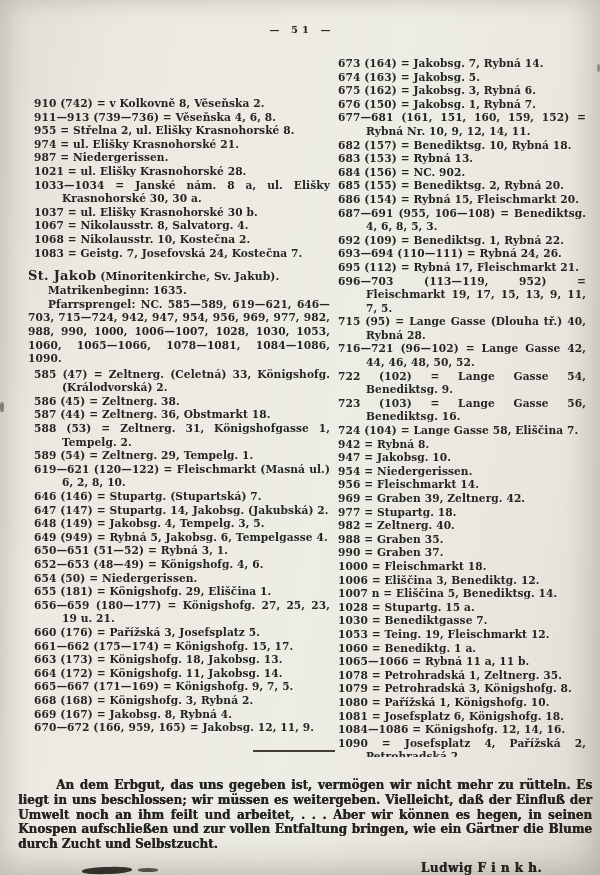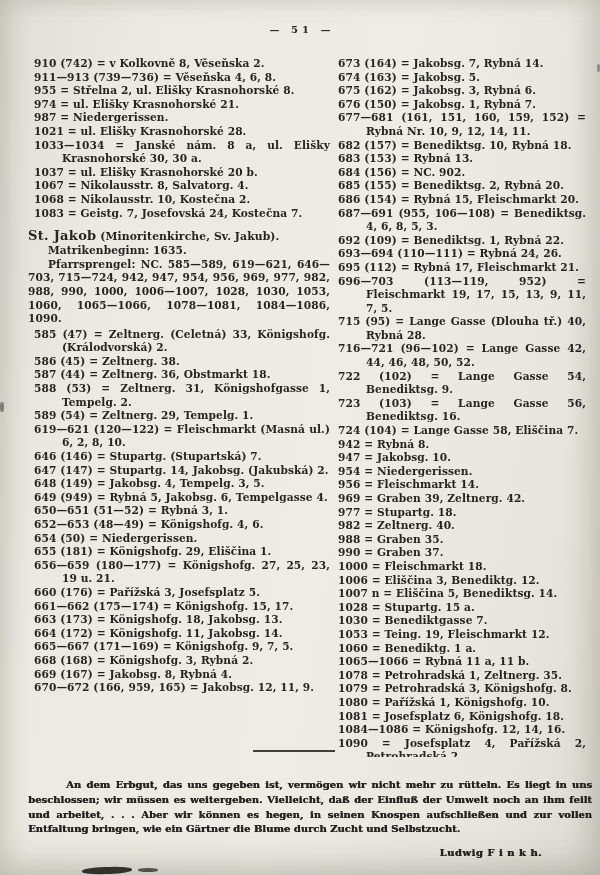--- a/index.html
+++ b/index.html
@@ -19,21 +19,21 @@
   .page-number {
     text-align:center;
     font-weight:700;
     font-size:10px;
     letter-spacing:4px;
     margin-top:8px;
     margin-bottom:22px;
     margin-left:-10px;
   }
   .columns { display:flex; gap:8px; height:700px; overflow:hidden; }
-  .col-left  { width:302px; }
+  .col-left  { width:302px;margin-top:40px; }
   .col-right { width:248px; }
   .entry, .para {
     font-size:10.6px;
     line-height:13.6px;
     font-weight:700;
     text-align:justify;
     letter-spacing:.1px;
   }
   .entry { padding-left:28px; text-indent:-28px; }
   .col-left .entry { margin-left:6px; }
@@ -43,22 +43,22 @@
   .matriken { text-indent:20px; }
   .pfarrsprengel { text-indent:20px; }
   .divider-rule {
     position:absolute;
     left:253px; top:750px;
     width:82px;
     border-top:2px solid #413e38;
   }
   .footer-quote {
     position:absolute;
-    left:28px; right:8px; top:778px;
-    font-size:10px;
+    left:18px; right:8px; top:778px;
+    font-size:12px;
     line-height:14.8px;
     font-weight:700;
     text-align:justify;
     text-shadow:.4px 0 0 currentColor;
   }
   .footer-quote .quote-text { display:block; text-indent:38px; }
   .signature {
     display:block;
     text-align:right;
     padding-right:50px;
@@ -82,21 +82,21 @@
 
     <div class="col-left">
       <div>
           <div class="entry">910 (742) = v Kolkovně 8, Věseňska 2.</div>
           <div class="entry">911—913 (739—736) = Věseňska 4, 6, 8.</div>
           <div class="entry">955 = Střelna 2, ul. Elišky Krasnohorské 8.</div>
           <div class="entry">974 = ul. Elišky Krasnohorské 21.</div>
           <div class="entry">987 = Niedergerissen.</div>
           <div class="entry">1021 = ul. Elišky Krasnohorské 28.</div>
           <div class="entry">1033—1034 = Janské nám. 8 a, ul. Elišky Krasnohorské 30, 30 a.</div>
-          <div class="entry">1037 = ul. Elišky Krasnohorské 20 b.</div>
+          <div class="entry">1037 = ul. Elišky Krasnohorské 30 b.</div>
           <div class="entry">1067 = Nikolausstr. 8, Salvatorg. 4.</div>
           <div class="entry">1068 = Nikolausstr. 10, Kostečna 2.</div>
           <div class="entry">1083 = Geistg. 7, Josefovská 24, Kostečna 7.</div>
         </div>
 
       <div class="section-block">
         <div class="section-heading para"><span class="hname">St. Jakob</span><span> (Minoritenkirche, Sv. Jakub).</span></div>
         <div class="para matriken">Matrikenbeginn: 1635.</div>
         <div class="para pfarrsprengel">Pfarrsprengel: NC. 585—589, 619—621, 646—703, 715—724, 942, 947, 954, 956, 969, 977, 982, 988, 990, 1000, 1006—1007, 1028, 1030, 1053, 1060, 1065—1066, 1078—1081, 1084—1086, 1090.</div>
       </div>

